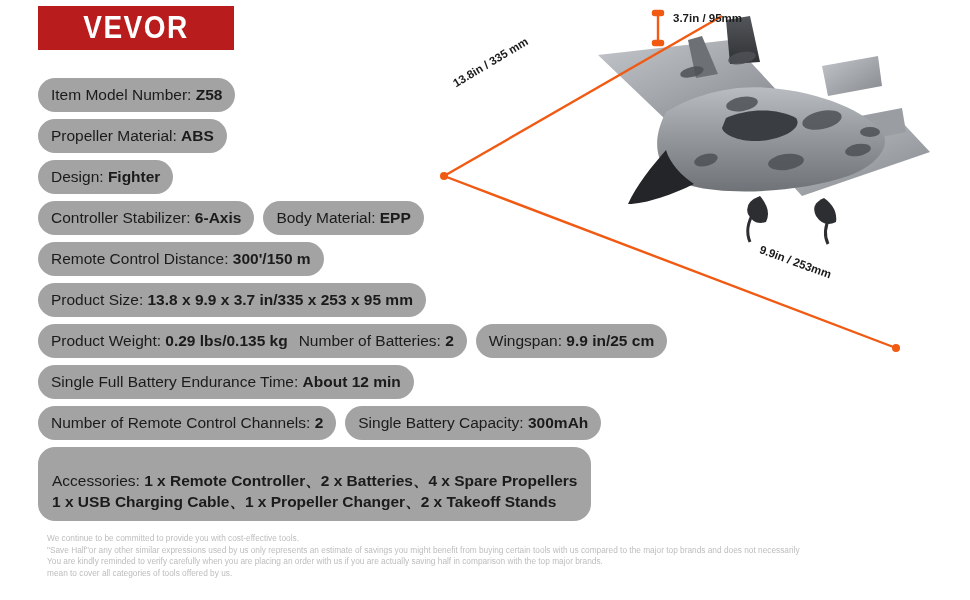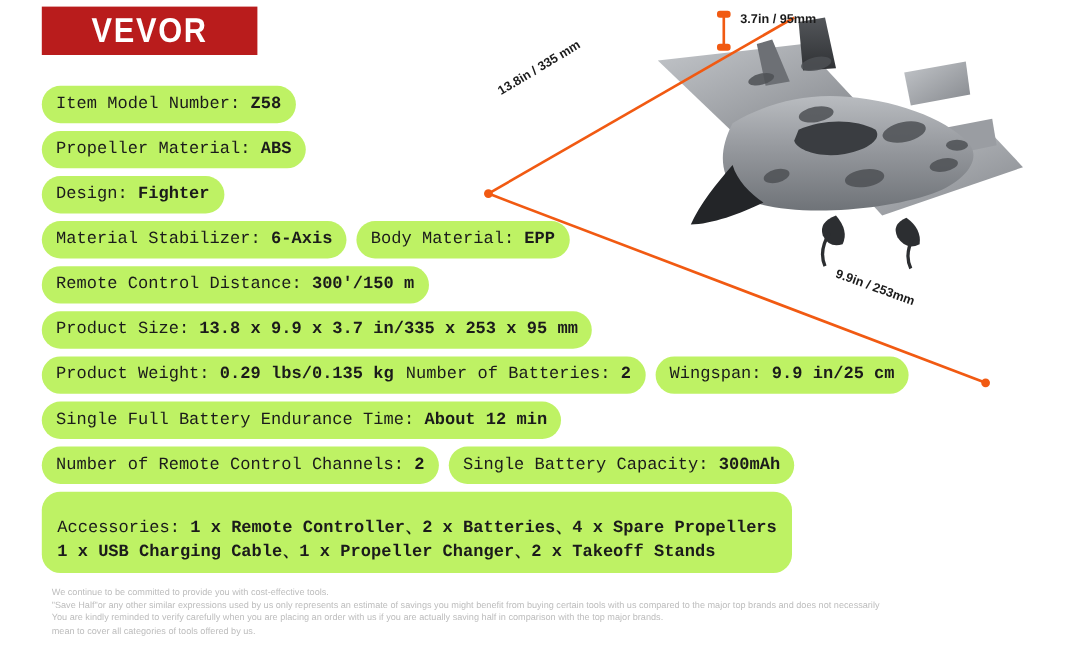--- a/index.html
+++ b/index.html
@@ -23,28 +23,27 @@
   .logo-text{
     color:#fff;font-weight:bold;font-size:28px;
     letter-spacing:1.5px;font-family:"Liberation Sans","DejaVu Sans",sans-serif;
     transform:scaleY(1.12);
   }
 
   
   .specs{position:absolute;left:38px;top:78px;width:770px;}
   .row{display:flex;align-items:flex-start;margin-bottom:7px;}
   .pill{
-    background:#bef264;
+    background:#a3a3a3;
     border-radius:17px;
     padding:7px 13px 8px 13px;
     font-size:15.5px;
     line-height:19px;
     white-space:nowrap;
     color:#1b1b1b;
-    font-family:Liberation Mono, monospace;
   }
   .pill + .pill{margin-left:9px;}
   .pill b{font-weight:bold;}
   .pill .sep{display:inline-block;width:11px;}
   .pill.multiline{white-space:normal;line-height:21px;padding:23px 14px 9px 14px;}
   .pill.multiline .l2{display:block;}
 
   
   .fineprint{
     position:absolute;left:47px;top:533px;
@@ -88,21 +87,21 @@
 
     <div class="row">
       <div class="pill"><span>Propeller Material: </span><b>ABS</b></div>
     </div>
 
     <div class="row">
       <div class="pill"><span>Design: </span><b>Fighter</b></div>
     </div>
 
     <div class="row">
-      <div class="pill"><span>Material Stabilizer: </span><b>6-Axis</b></div>
+      <div class="pill"><span>Controller Stabilizer: </span><b>6-Axis</b></div>
       <div class="pill"><span>Body Material: </span><b>EPP</b></div>
     </div>
 
     <div class="row">
       <div class="pill"><span>Remote Control Distance: </span><b>300'/150 m</b></div>
     </div>
 
     <div class="row">
       <div class="pill"><span>Product Size: </span><b>13.8 x 9.9 x 3.7 in/335 x 253 x 95 mm</b></div>
     </div>

